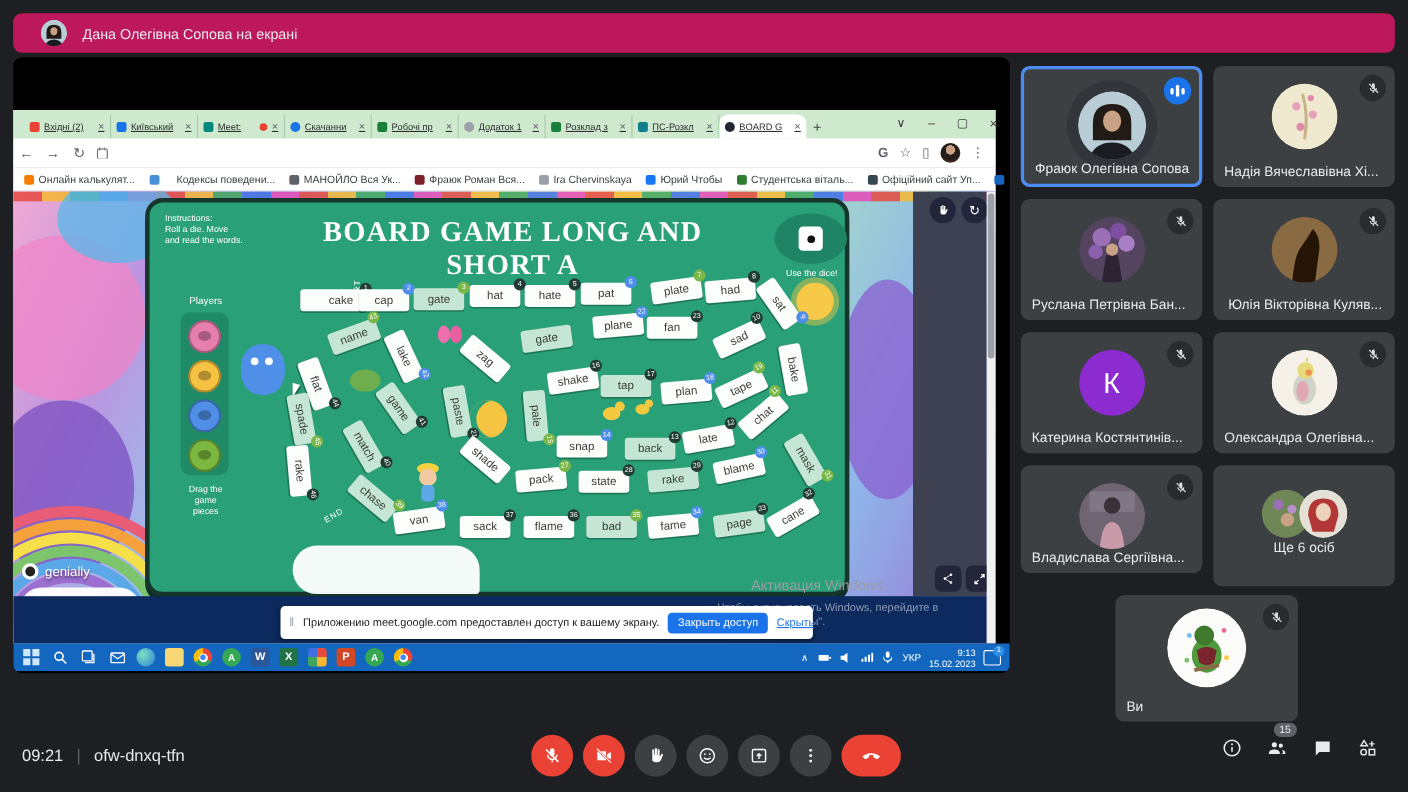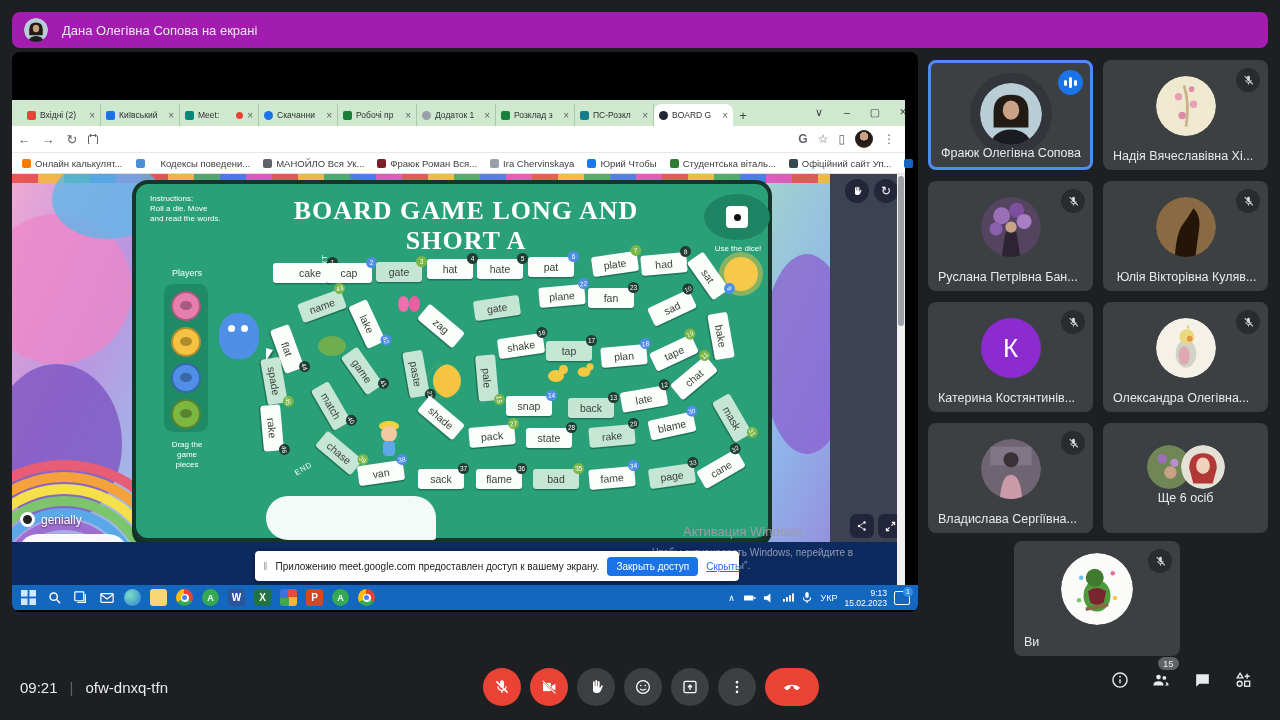--- a/index.html
+++ b/index.html
@@ -1,29 +1,29 @@
 <!DOCTYPE html>
 <html><head>
 <meta charset="utf-8">
 <style>
   html,body{margin:0;padding:0;background:#101012;}
   .stage{position:relative;width:1280px;height:720px;background:#1e1f23;overflow:hidden;
          font-family:"Liberation Sans",sans-serif;}
   .abs{position:absolute;}
   
-  .banner{left:12px;top:12px;width:1256px;height:36px;background:#a21caf;border-radius:8px;
-          display:flex;align-items:center;gap:14px;padding-left:12px;box-sizing:border-box;}
+  .banner{left:12px;top:12px;width:1256px;height:36px;background:#be185d;border-radius:8px;
+          display:flex;align-items:center;gap:14px;padding-left:25px;box-sizing:border-box;}
   .banner .bavatar{width:24px;height:24px;border-radius:50%;overflow:hidden;flex:none;}
   .banner .btext{color:#e8eaed;font-size:13px;}
   
   .share{left:12px;top:52px;width:906px;height:560px;background:#000;border-radius:8px;overflow:hidden;}
   .browser{left:0;top:48px;width:893px;height:485px;background:#fff;}
   .tabstrip{position:absolute;left:0;top:0;width:893px;height:26px;background:#cfe9ce;display:flex;align-items:flex-end;padding-left:10px;box-sizing:border-box;}
   .tab{width:79px;height:22px;display:flex;align-items:center;gap:4px;padding:0 5px;box-sizing:border-box;
-       font-size:8.5px;color:#2d2f31;border-right:1px solid #a9c9aa;cursor:default;}
+       font-size:8.5px;color:#2d2f31;border-right:1px solid #a9c9aa;cursor:default;text-decoration:underline;}
   .tab.active{background:#fff;border-radius:8px 8px 0 0;border-right:none;}
   .tab .fav{width:9px;height:9px;flex:none;border-radius:2px;}
   .tab .fav.circle{border-radius:50%;}
   .tab .tlabel{white-space:nowrap;overflow:hidden;flex:1;}
   .tab .reddot{width:7px;height:7px;border-radius:50%;background:#ea4335;flex:none;}
   .tab .tclose{color:#5f6368;font-size:10px;flex:none;}
   .newtab{width:20px;height:20px;color:#444;font-size:13px;text-align:center;line-height:20px;}
   .winctl{position:absolute;top:0;height:24px;color:#3b3b3b;font-size:11px;line-height:24px;width:28px;text-align:center;}
   .toolbar{position:absolute;left:0;top:26px;width:893px;height:27px;background:#fff;display:flex;align-items:center;border-bottom:1px solid #e8e8e8;box-sizing:border-box;}
   .navbtn{color:#5f6368;font-size:13px;width:24px;text-align:center;}
@@ -608,21 +608,21 @@
           </svg></div>
         <div class="pmic">
           <svg width="13" height="13" viewBox="0 0 24 24" fill="none" stroke="#dadce0" stroke-width="1.7">
             <rect x="9.5" y="3" width="5" height="10" rx="2.5" fill="#dadce0" stroke="none"></rect>
             <path d="M7 11a5 5 0 0 0 10 0M12 16v3.5"></path>
             <path d="M5 4l15 15" stroke="#dadce0" stroke-width="2"></path>
           </svg>
         </div>
         <div class="pname">Олександра Олегівна...</div>
       </div>
-      <div class="ptile" style="left: 928px; top: 423px; width: 165px; height: 110px; padding-left: 38px;">
+      <div class="ptile" style="left: 928px; top: 423px; width: 165px; height: 98px; padding-left: 38px;">
         <div class="pavatar" style="top: 16px; width: 60px; height: 60px;"><svg viewBox="0 0 64 64" width="100%" height="100%">
             <circle cx="32" cy="32" r="32" fill="#6e6472"></circle>
             <rect x="10" y="8" width="44" height="20" fill="#8a8494" opacity=".6"></rect>
             <circle cx="32" cy="22" r="8" fill="#3a3038"></circle>
             <path d="M20 64q2-26 12-26t12 26z" fill="#c99aa8"></path>
           </svg></div>
         <div class="pmic">
           <svg width="13" height="13" viewBox="0 0 24 24" fill="none" stroke="#dadce0" stroke-width="1.7">
             <rect x="9.5" y="3" width="5" height="10" rx="2.5" fill="#dadce0" stroke="none"></rect>
             <path d="M7 11a5 5 0 0 0 10 0M12 16v3.5"></path>

